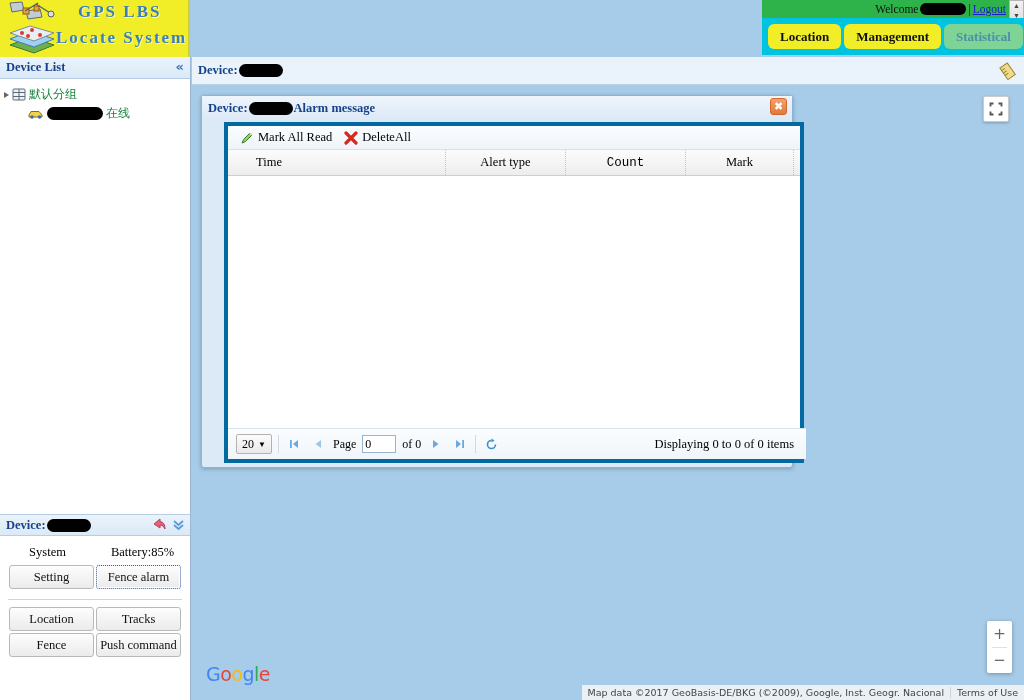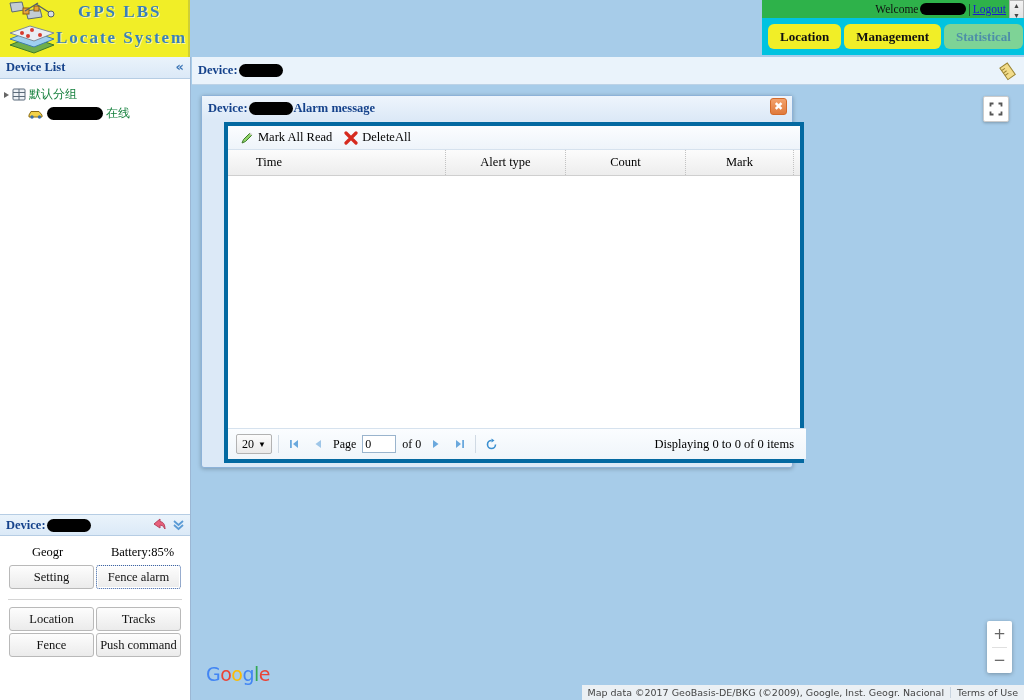--- a/index.html
+++ b/index.html
@@ -206,21 +206,21 @@
     font-size: 12.5px;
   }
   .gh-cell {
     display: flex; align-items: center; justify-content: center;
     border-right: 1px dotted #c3c3c3;
     height: 100%;
     cursor: pointer;
   }
   .gh-cell.time { width: 218px; justify-content: flex-start; padding-left: 28px;}
   .gh-cell.alert { width: 120px; }
-  .gh-cell.count { width: 120px; }
+  .gh-cell.count { width: 120px; font-family: Liberation Mono, monospace; }
   .gh-cell.mark  { width: 108px; }
   .gh-cell.tail  { flex: 1; border-right: none; }
   .grid-body { height: 251px; background: #fff; }
 
   .pager {
     position: absolute; left: 0; bottom: 0; width: 578px; height: 31px;
     background: linear-gradient(#fbfdff,#eff5fa);
     border-top: 1px solid #d6e2ee;
     display: flex; align-items: center; padding: 0 8px; gap: 6px;
   }
@@ -377,21 +377,21 @@
             <path d="M2 7 L8 2 L8 4.5 Q13 5 13 12 Q11 7.5 8 8 L8 11 Z" fill="#e8607c" stroke="#b8435c"></path>
           </svg>
           <svg width="13" height="13" viewBox="0 0 13 13">
             <path d="M2 3 L6.5 7 L11 3" fill="none" stroke="#5b9bd5" stroke-width="1.8"></path>
             <path d="M2 7 L6.5 11 L11 7" fill="none" stroke="#5b9bd5" stroke-width="1.8"></path>
           </svg>
         </span>
       </div>
       <div class="dev-body">
         <div class="stat-row">
-          <span>Geogr</span>
+          <span>System</span>
           <span>Battery:85%</span>
         </div>
         <div class="btn-row">
           <div class="ui-btn">Setting</div>
           <div class="ui-btn focus">Fence alarm</div>
         </div>
         <div class="hr-sep"></div>
         <div class="btn-grid">
           <div class="btn-row">
             <div class="ui-btn">Location</div>

